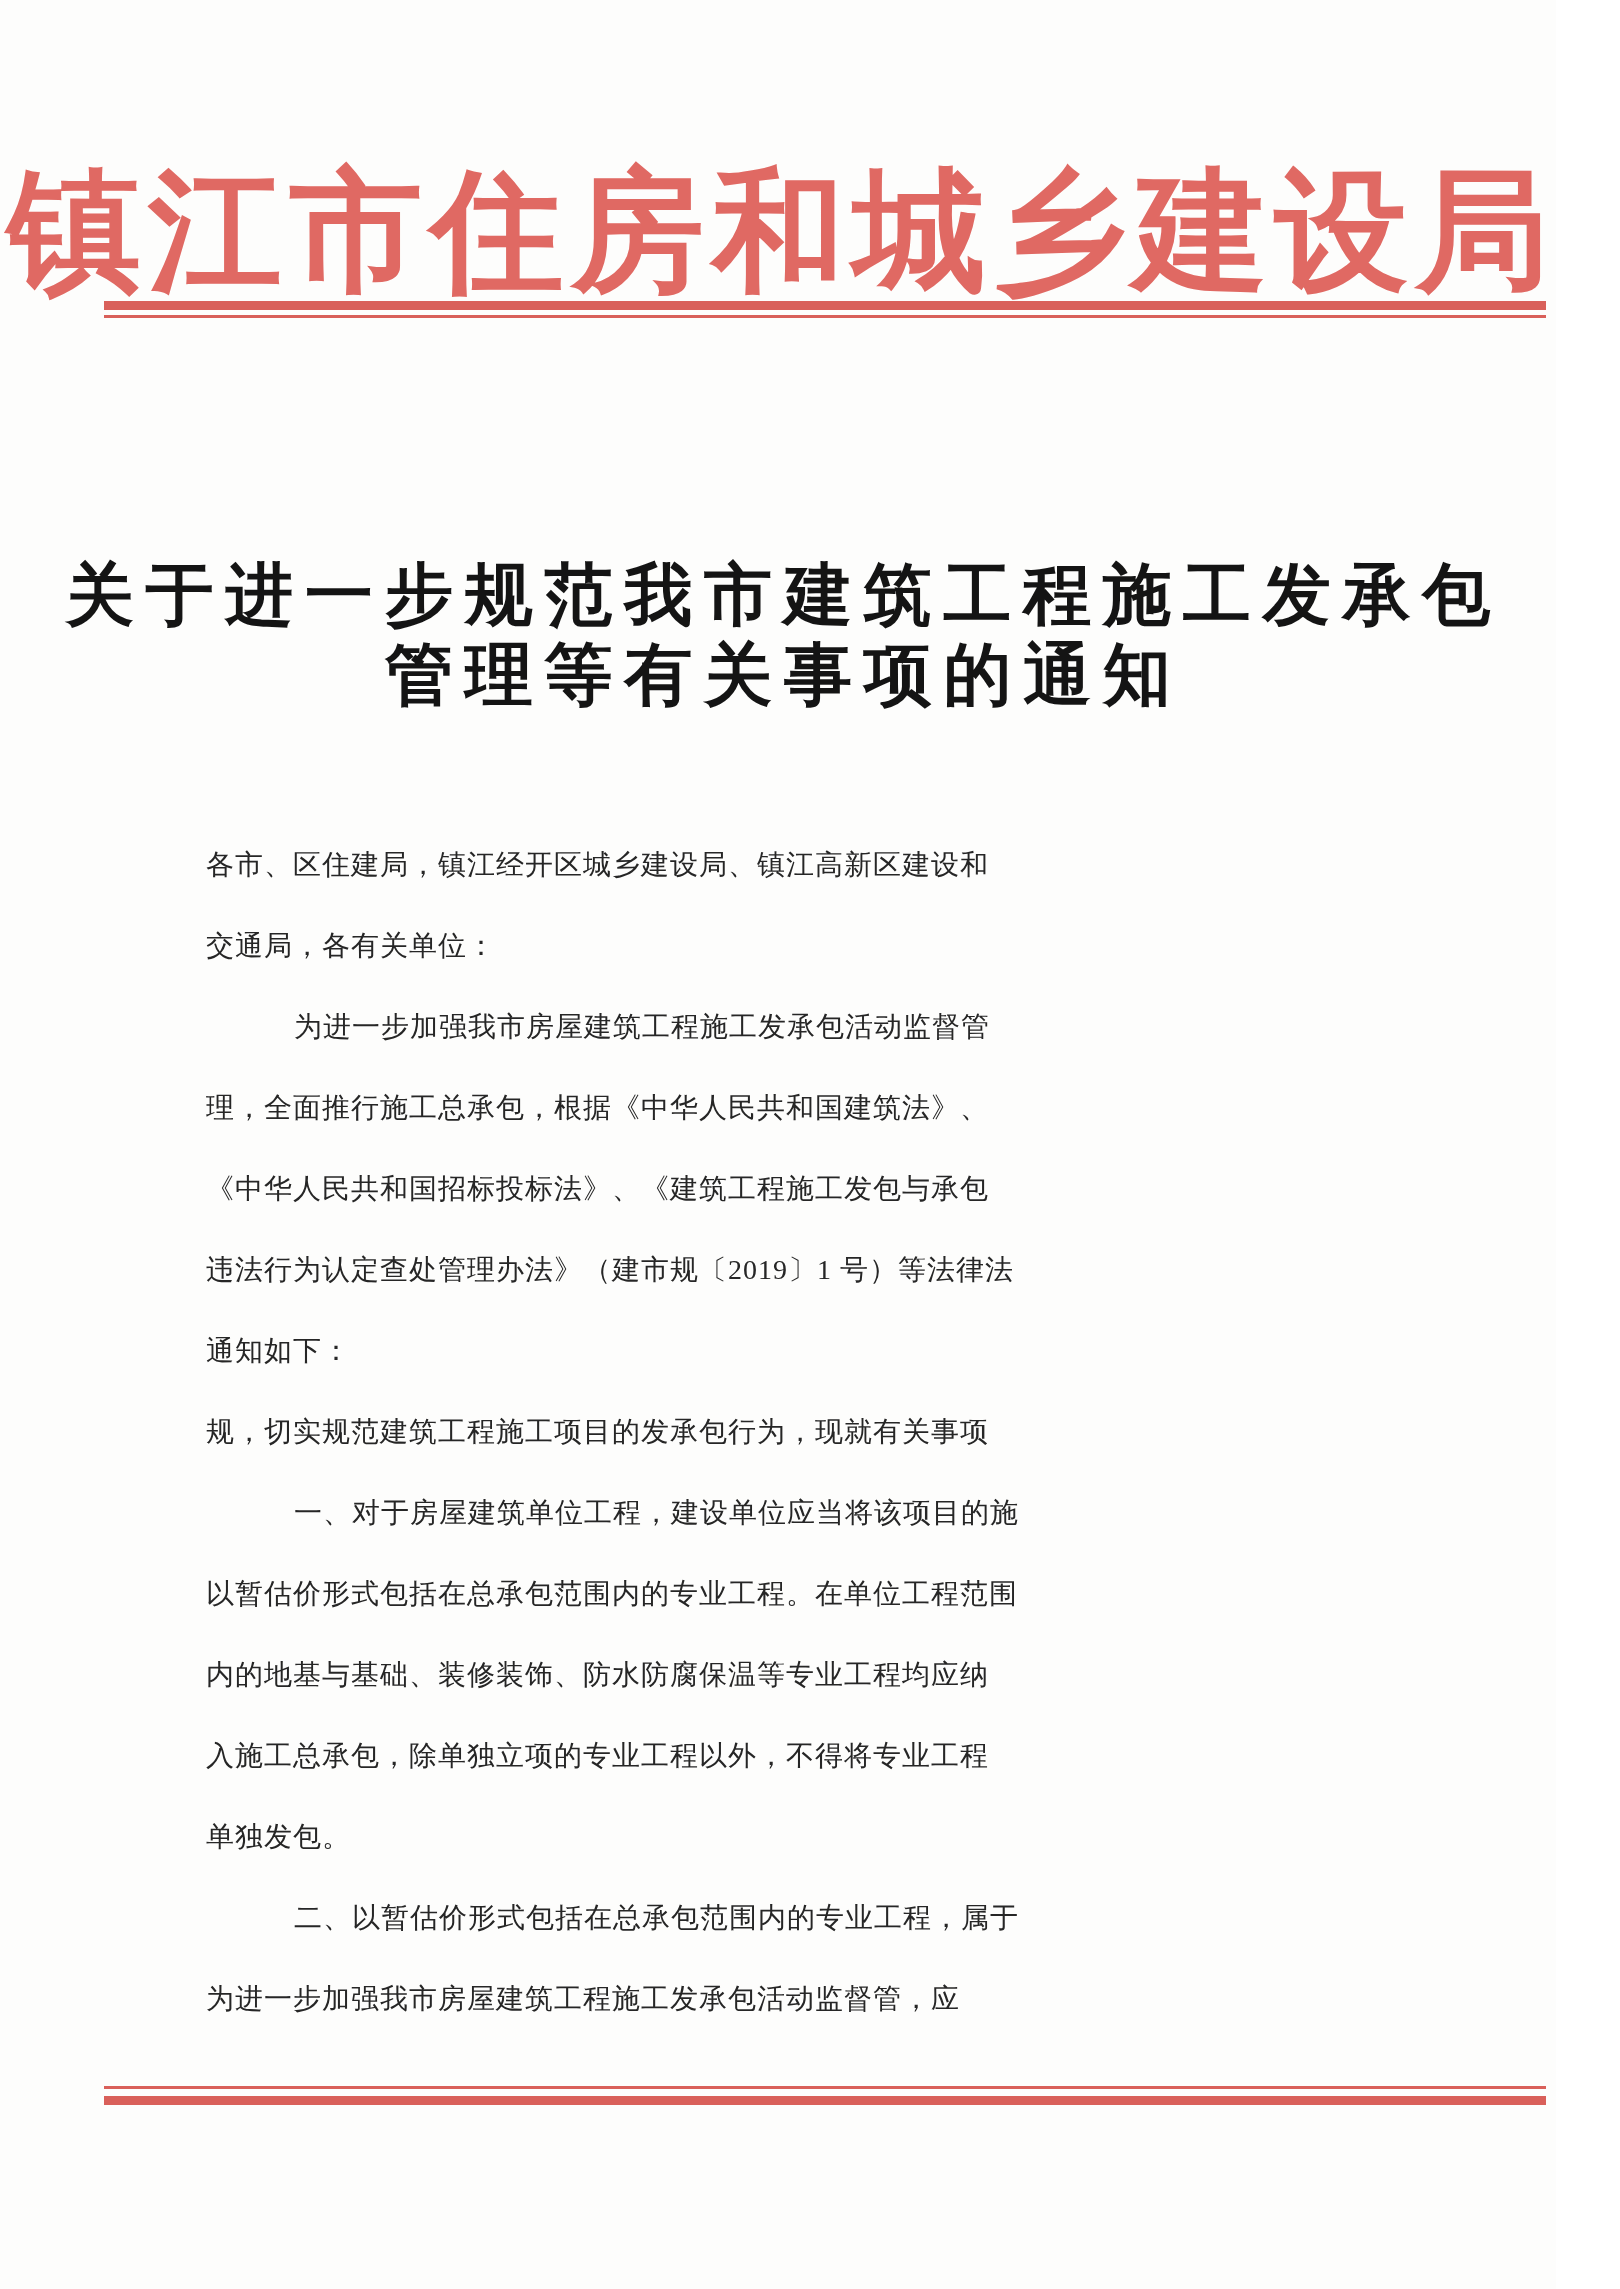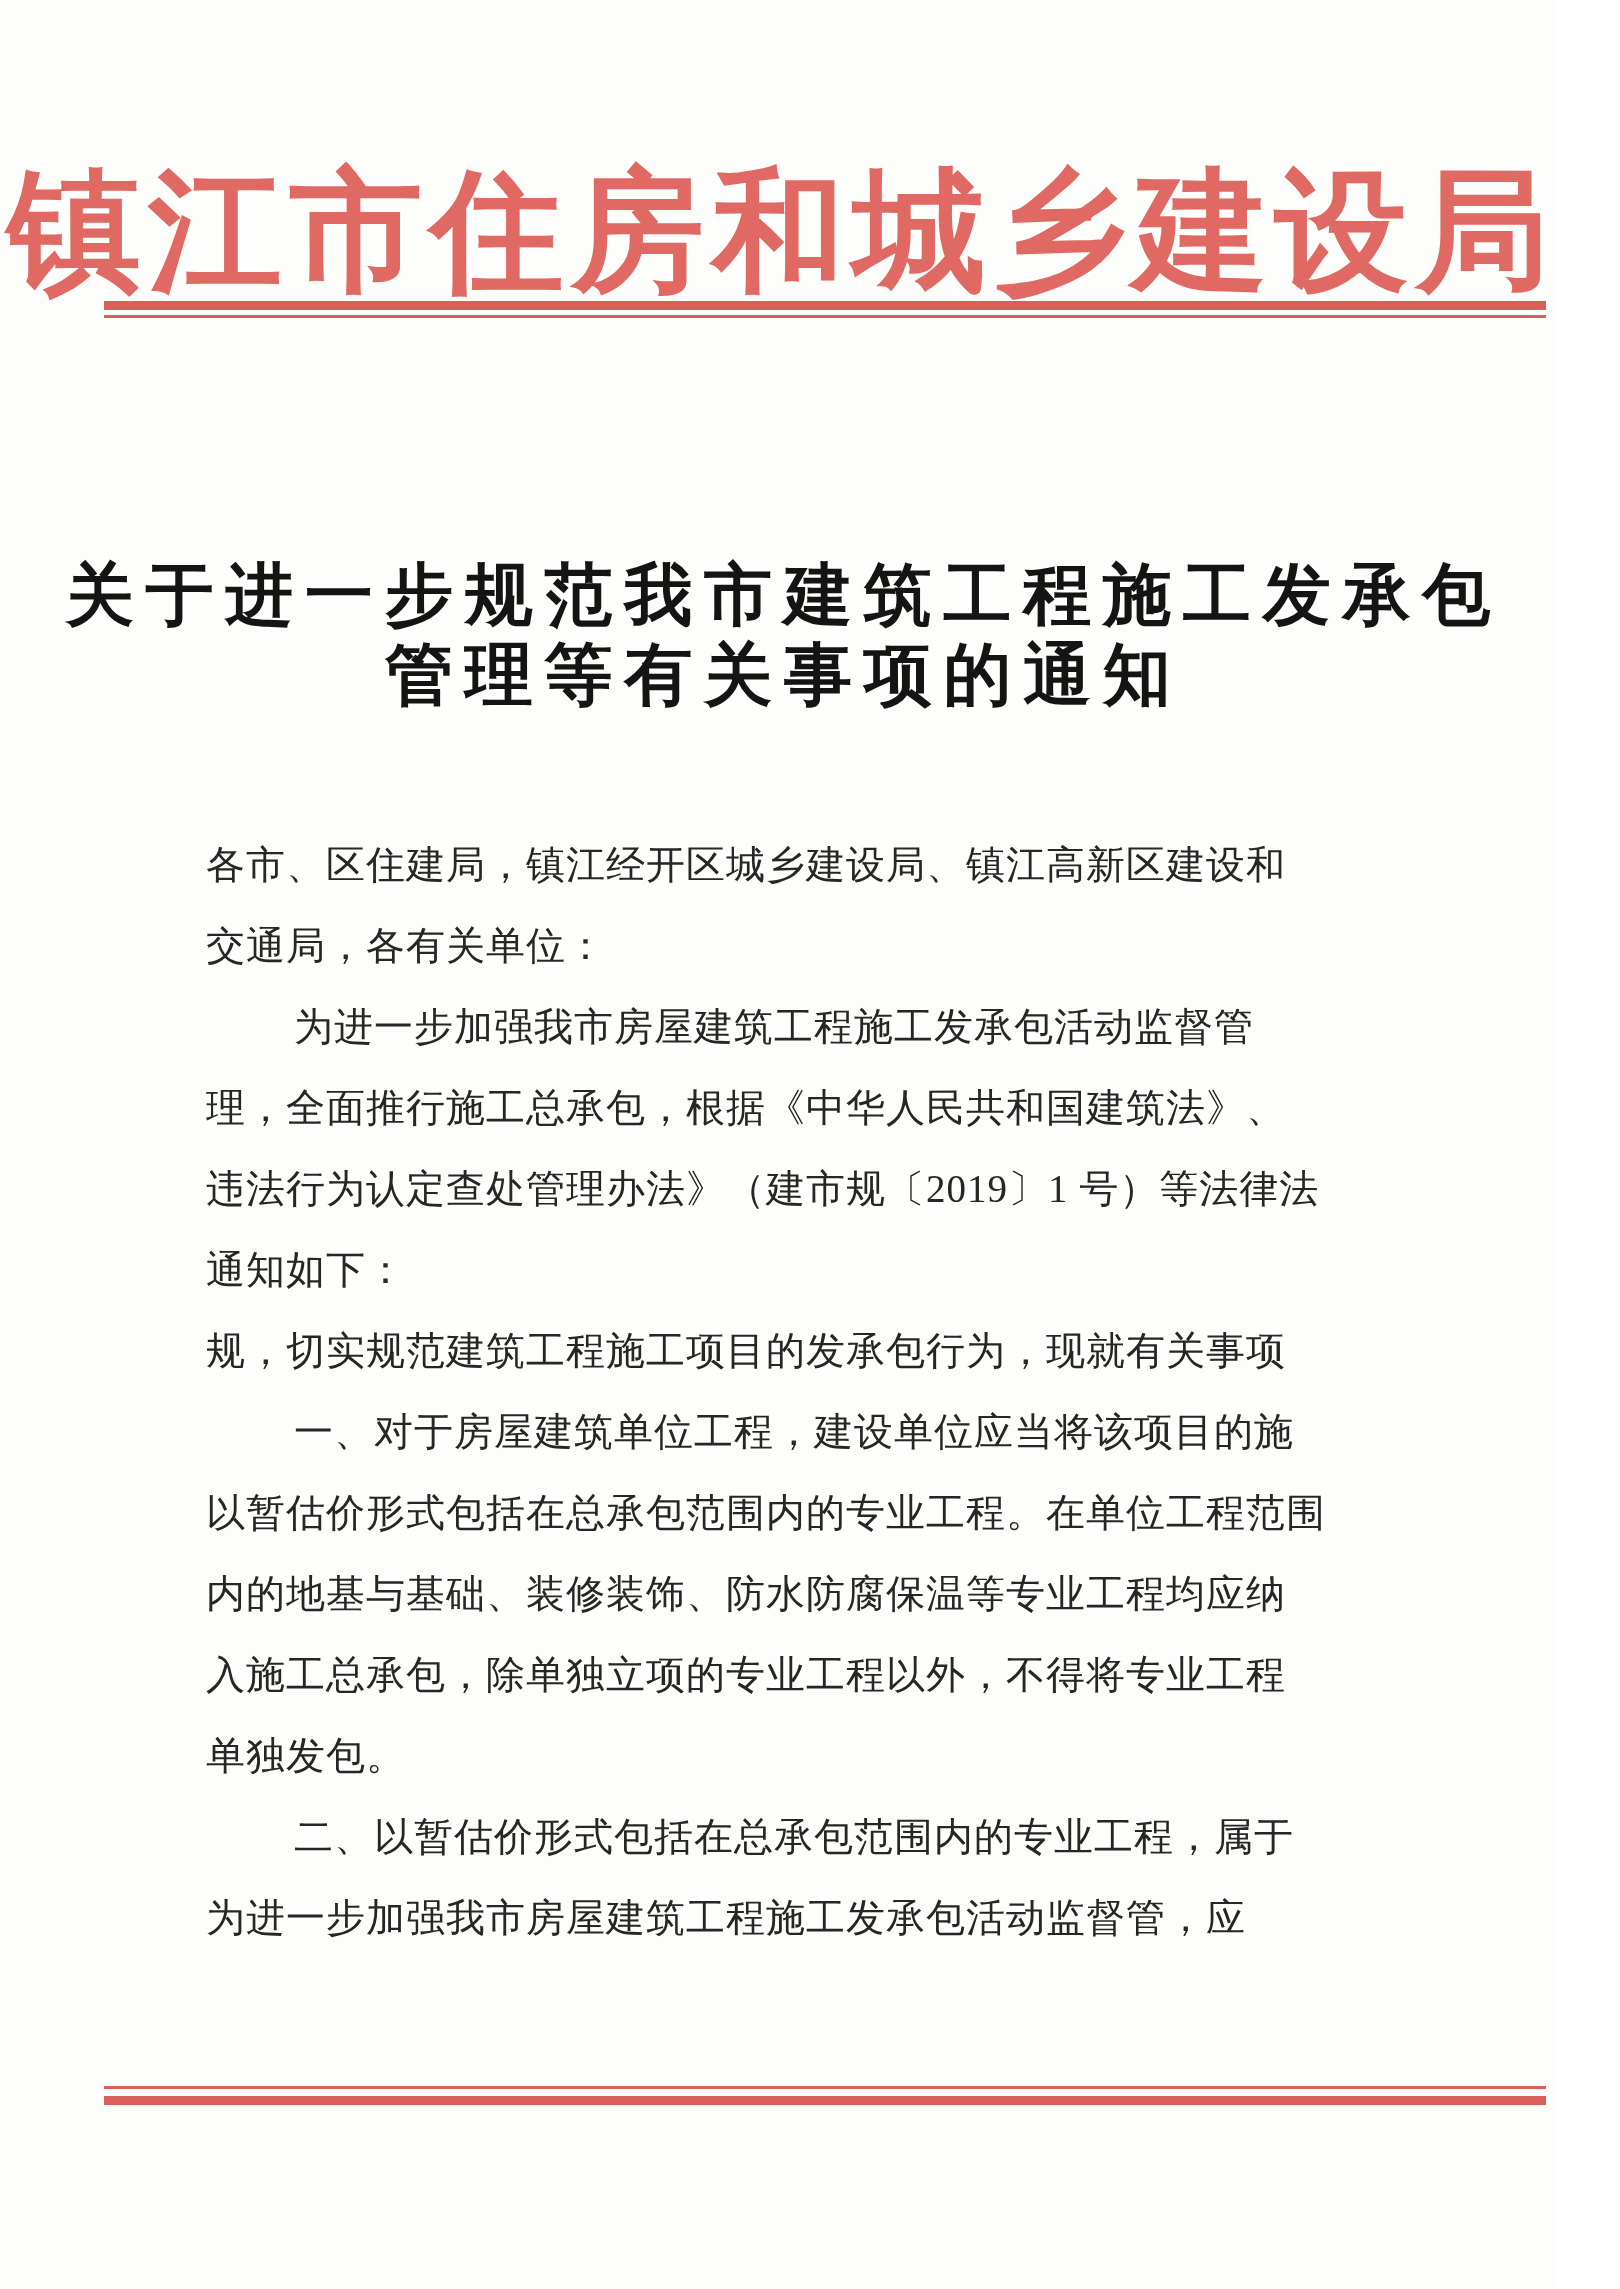--- a/index.html
+++ b/index.html
@@ -70,21 +70,21 @@
     letter-spacing: 11.8px;
     text-indent: 11.8px;
   }
 
   
   .doc-body {
     position: absolute;
     top: 824px;
     left: 206px;
     width: 1186px;
-    font-size: 39px;
+    font-size: 28px;
     color: #262626;
   }
   .doc-body .line {
     height: 81px;
     line-height: 81px;
     letter-spacing: 1px;
     white-space: nowrap;
   }
   .doc-body .line.indent { padding-left: 88px; }
 </style>
@@ -102,20 +102,21 @@
   <div class="doc-title">
     <div>关于进一步规范我市建筑工程施工发承包</div>
     <div>管理等有关事项的通知</div>
   </div>
 
   <div class="doc-body">
     <div class="line">各市、区住建局，镇江经开区城乡建设局、镇江高新区建设和</div>
     <div class="line short">交通局，各有关单位：</div>
     <div class="line indent">为进一步加强我市房屋建筑工程施工发承包活动监督管</div>
     <div class="line">理，全面推行施工总承包，根据《中华人民共和国建筑法》、</div>
+    <div class="line">《中华人民共和国招标投标法》、《建筑工程施工发包与承包</div>
     <div class="line">违法行为认定查处管理办法》（建市规〔2019〕1 号）等法律法</div>
     <div class="line short">通知如下：</div>
     <div class="line">规，切实规范建筑工程施工项目的发承包行为，现就有关事项</div>
     <div class="line indent">一、对于房屋建筑单位工程，建设单位应当将该项目的施</div>
     <div class="line">以暂估价形式包括在总承包范围内的专业工程。在单位工程范围</div>
     <div class="line">内的地基与基础、装修装饰、防水防腐保温等专业工程均应纳</div>
     <div class="line">入施工总承包，除单独立项的专业工程以外，不得将专业工程</div>
     <div class="line short">单独发包。</div>
     <div class="line indent">二、以暂估价形式包括在总承包范围内的专业工程，属于</div>
     <div class="line">为进一步加强我市房屋建筑工程施工发承包活动监督管，应</div>

